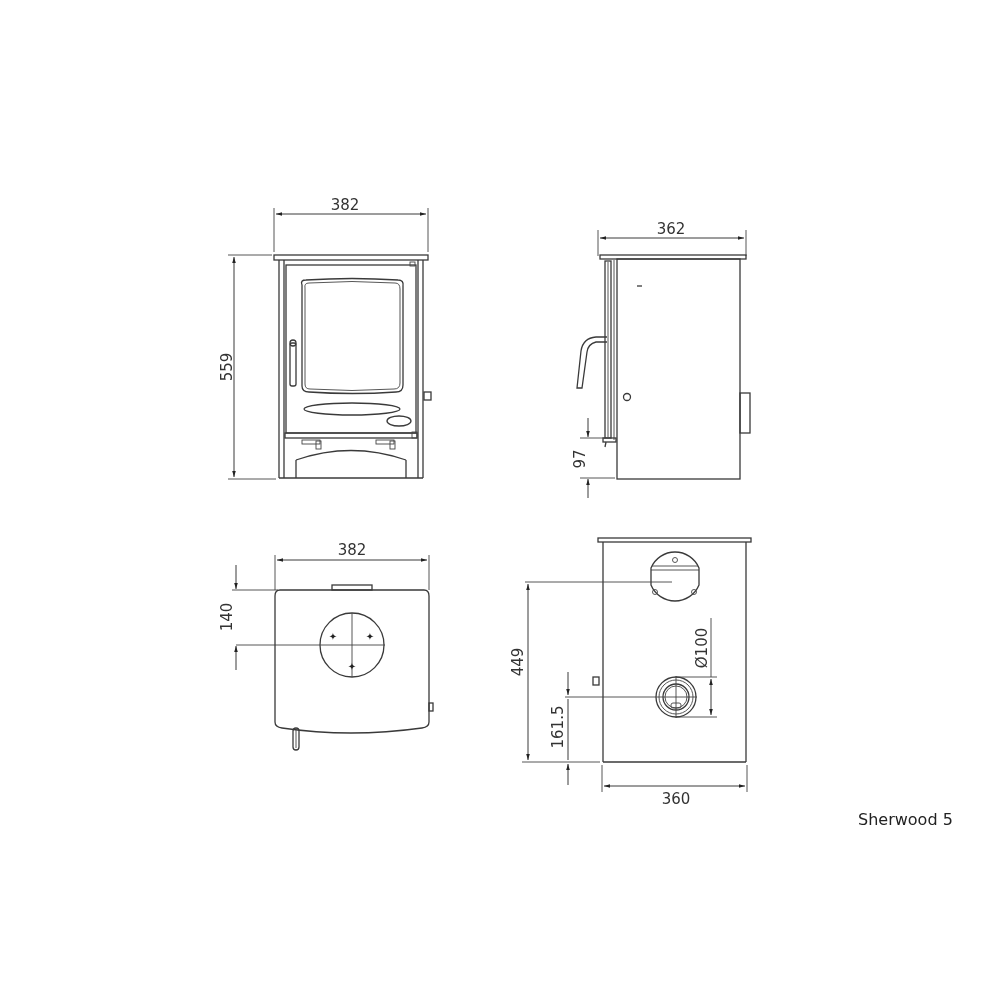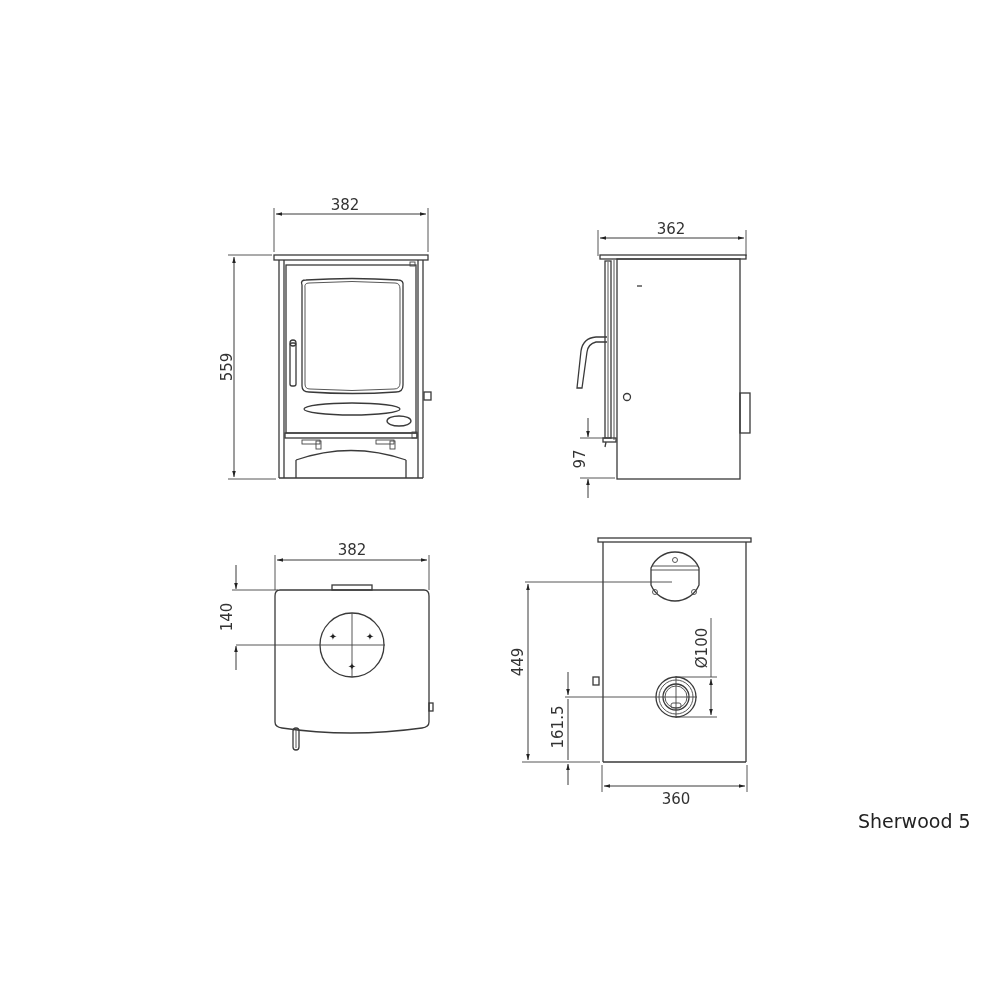--- a/index.html
+++ b/index.html
@@ -3,21 +3,21 @@
 <meta charset="utf-8">
 <style>
   html, body { margin:0; padding:0; background:#ffffff; }
   body { width:1000px; height:1000px; position:relative; overflow:hidden; font-family:"DejaVu Sans", sans-serif; }
   svg { position:absolute; left:0; top:0; }
   .ln { stroke:#3a3a3a; stroke-width:1.3; fill:none; }
   .lt { stroke:#444; stroke-width:0.9; fill:none; }
   .dim { stroke:#3a3a3a; stroke-width:1; fill:none; }
   .arrow { fill:#222; }
   .dimtxt { font-family:"DejaVu Sans", sans-serif; font-size:15px; fill:#333; }
-  .title { position:absolute; left:858px; top:810px; font-family:"DejaVu Sans", sans-serif; font-size:19px; color:#222; }
+  .title { position:absolute; left:858px; top:810px; font-family:"DejaVu Sans", sans-serif; font-size:16px; color:#222; }
 </style>
 </head>
 <body>
 
 <svg width="1000" height="1000" viewBox="0 0 1000 1000">
   <defs>
     <marker id="ah" viewBox="0 0 10 10" refX="10" refY="5" markerWidth="10" markerHeight="6" orient="auto-start-reverse">
       <path d="M0,2 L10,5 L0,8 z" class="arrow"></path>
     </marker>
   </defs>

